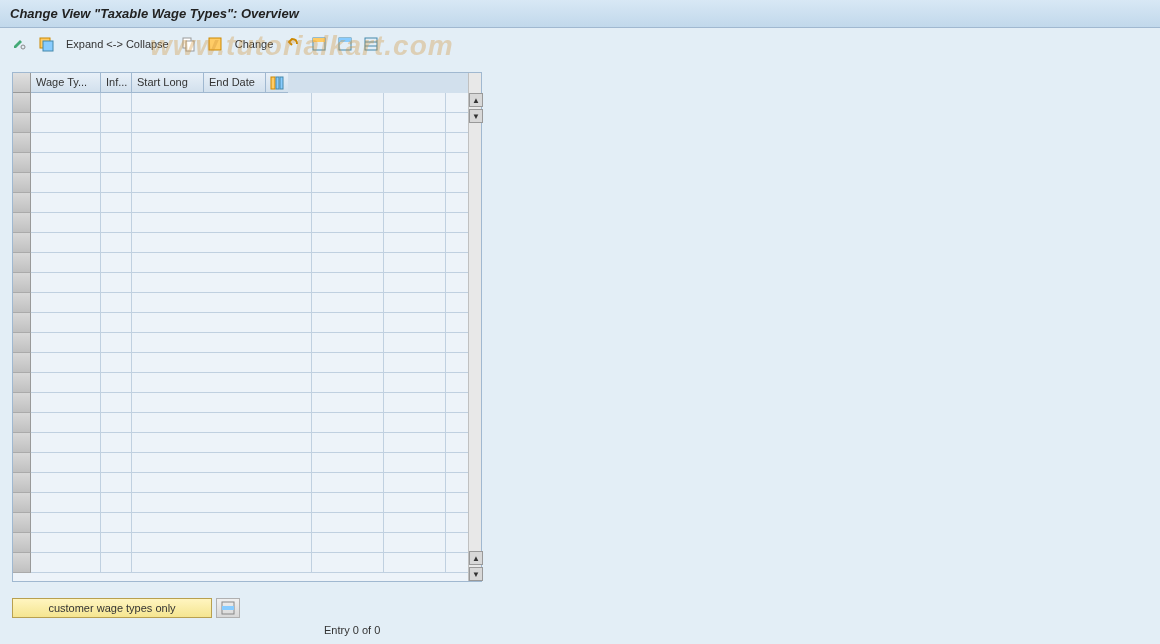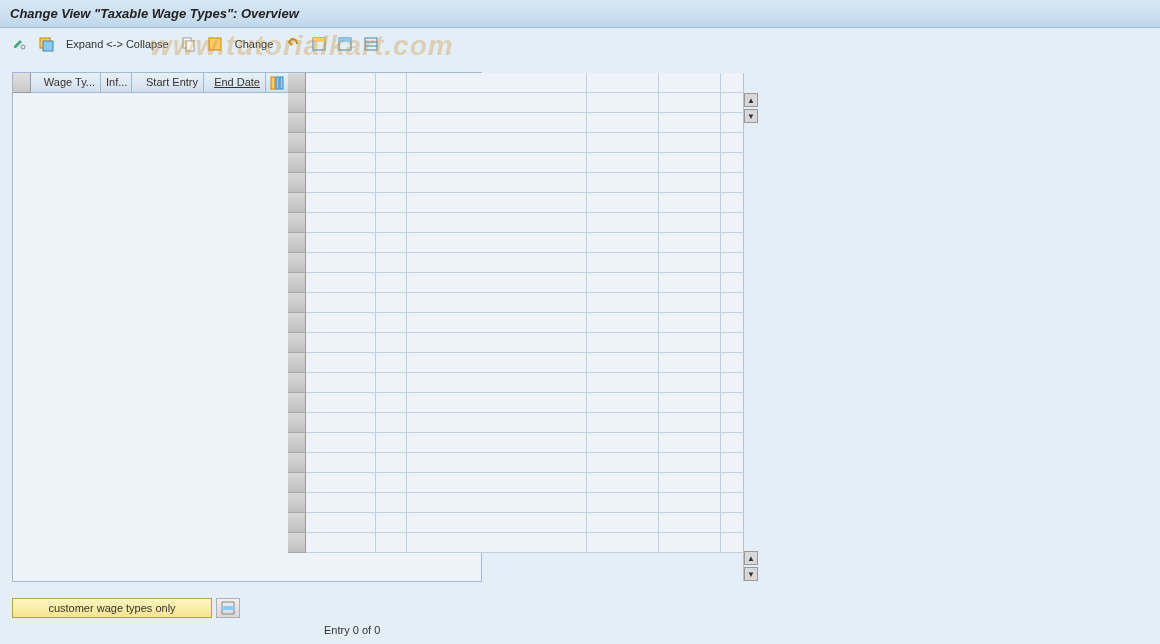--- a/index.html
+++ b/index.html
@@ -72,22 +72,21 @@
       display: flex;
       border: 1px solid #a0b8d0;
       background: #edf3f9;
       width: 470px;
       height: 510px;
       position: relative;
     }
     .table-grid {
       flex: 1;
       display: flex;
-      flex-direction: row;
-      text-align: right;
+      flex-direction: column;
     }
     .table-header-row {
       display: flex;
       height: 20px;
       background: #d2e0ed;
     }
     .table-header-cell {
       border-right: 1px solid #a0b8d0;
       border-bottom: 1px solid #a0b8d0;
       background: linear-gradient(to bottom, #e8f0f8, #d2e0ed);
@@ -129,21 +128,21 @@
       border-right: 1px solid #c0d0e0;
       border-bottom: 1px solid #c0d0e0;
       background: #edf3f9;
       padding: 2px 4px;
       overflow: hidden;
     }
     .col-wage-type { width: 70px; }
     .col-inf { width: 31px; }
     .col-long-text { width: 180px; }
     .col-start-date { width: 72px; }
-    .col-end-date { width: 62px; text-decoration: underline; }
+    .col-end-date { width: 62px; }
     
     .scrollbar-v {
       width: 16px;
       background: #e8e8e8;
       border-left: 1px solid #c0c0c0;
       position: relative;
     }
     .scroll-arrow {
       width: 14px;
       height: 14px;
@@ -278,21 +277,21 @@
 
 <div class="watermark">www.tutorialkart.com</div>
 
 <div class="content-area">
   <div class="table-container">
     <div class="table-grid">
       <div class="table-header-row">
         <div class="row-selector-header"></div>
         <div class="table-header-cell col-wage-type">Wage Ty...</div>
         <div class="table-header-cell col-inf">Inf...</div>
-        <div class="table-header-cell col-start-date">Start Entry</div>
+        <div class="table-header-cell col-start-date">Start Long</div>
         <div class="table-header-cell col-end-date">End Date</div>
         <div class="config-col">
           <svg width="14" height="14" viewBox="0 0 14 14">
               <rect x="1" y="1" width="4" height="12" fill="#fc6" stroke="#c80"></rect>
               <rect x="6" y="1" width="3" height="12" fill="#8cf" stroke="#48a"></rect>
               <rect x="10" y="1" width="3" height="12" fill="#8cf" stroke="#48a"></rect>
             </svg>
         </div>
       </div>
       <div class="table-body" id="table-body">

